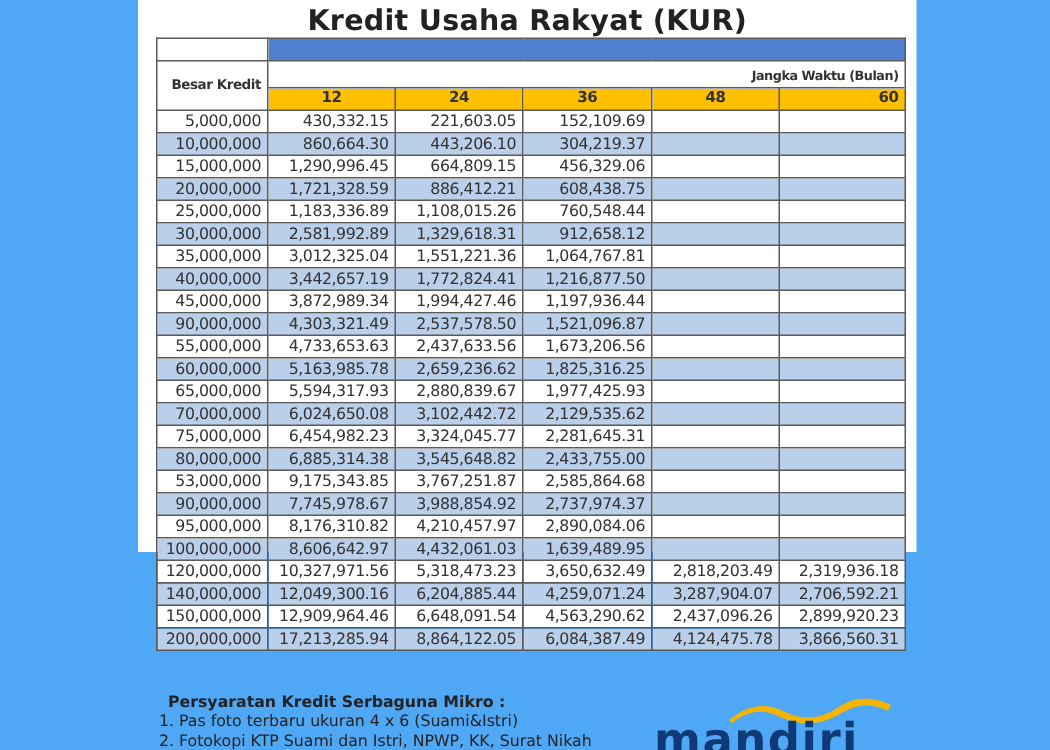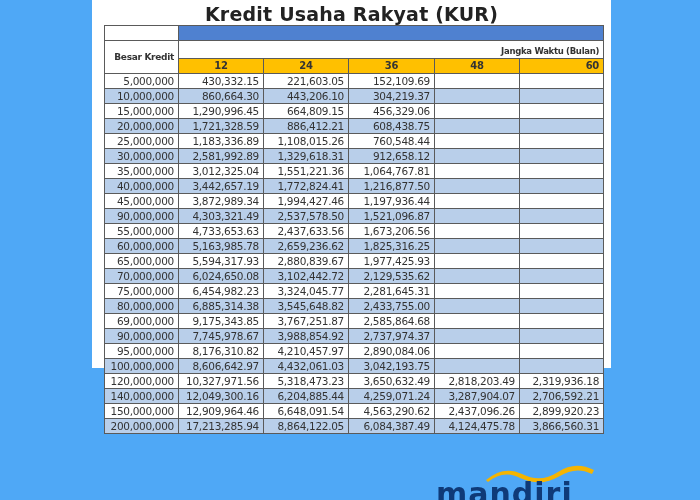--- a/index.html
+++ b/index.html
@@ -224,21 +224,21 @@
         </tr>
         <tr class="data even">
           <td>80,000,000</td>
           <td>6,885,314.38</td>
           <td>3,545,648.82</td>
           <td>2,433,755.00</td>
           <td></td>
           <td></td>
         </tr>
         <tr class="data odd">
-          <td>69,000,000</td>
+          <td>53,000,000</td>
           <td>9,175,343.85</td>
           <td>3,767,251.87</td>
           <td>2,585,864.68</td>
           <td></td>
           <td></td>
         </tr>
         <tr class="data even">
           <td>90,000,000</td>
           <td>7,745,978.67</td>
           <td>3,988,854.92</td>
@@ -251,21 +251,21 @@
           <td>8,176,310.82</td>
           <td>4,210,457.97</td>
           <td>2,890,084.06</td>
           <td></td>
           <td></td>
         </tr>
         <tr class="data even">
           <td>100,000,000</td>
           <td>8,606,642.97</td>
           <td>4,432,061.03</td>
-          <td>3,042,193.75</td>
+          <td>1,639,489.95</td>
           <td></td>
           <td></td>
         </tr>
         <tr class="data odd">
           <td>120,000,000</td>
           <td>10,327,971.56</td>
           <td>5,318,473.23</td>
           <td>3,650,632.49</td>
           <td>2,818,203.49</td>
           <td>2,319,936.18</td>
@@ -290,20 +290,25 @@
           <td>200,000,000</td>
           <td>17,213,285.94</td>
           <td>8,864,122.05</td>
           <td>6,084,387.49</td>
           <td>4,124,475.78</td>
           <td>3,866,560.31</td>
         </tr>
       </tbody>
   </table>
 
+  <div class="reqs">
+    <div class="head">Persyaratan Kredit Serbaguna Mikro :</div>
+    <div class="item">1. Pas foto terbaru ukuran 4 x 6 (Suami&amp;Istri)</div>
+    <div class="item">2. Fotokopi KTP Suami dan Istri, NPWP, KK, Surat Nikah</div>
+  </div>
 
   <div class="logo">
     <svg class="wave" width="112" height="22" viewBox="0 0 112 22">
       <path d="M2 18 C 14 8, 26 6, 38 12 C 50 18, 62 18, 74 10 C 86 2, 98 2, 110 8 L 108 12 C 96 6, 86 8, 76 14 C 62 22, 50 22, 36 16 C 24 10, 14 12, 4 20 Z" fill="#f5b400"></path>
     </svg>
     <div class="word">mandiri</div>
   </div>
 </div>
 
 </body></html>

